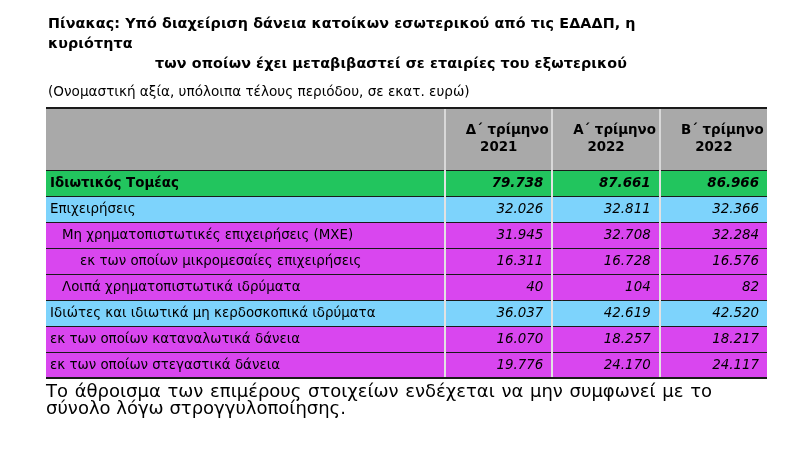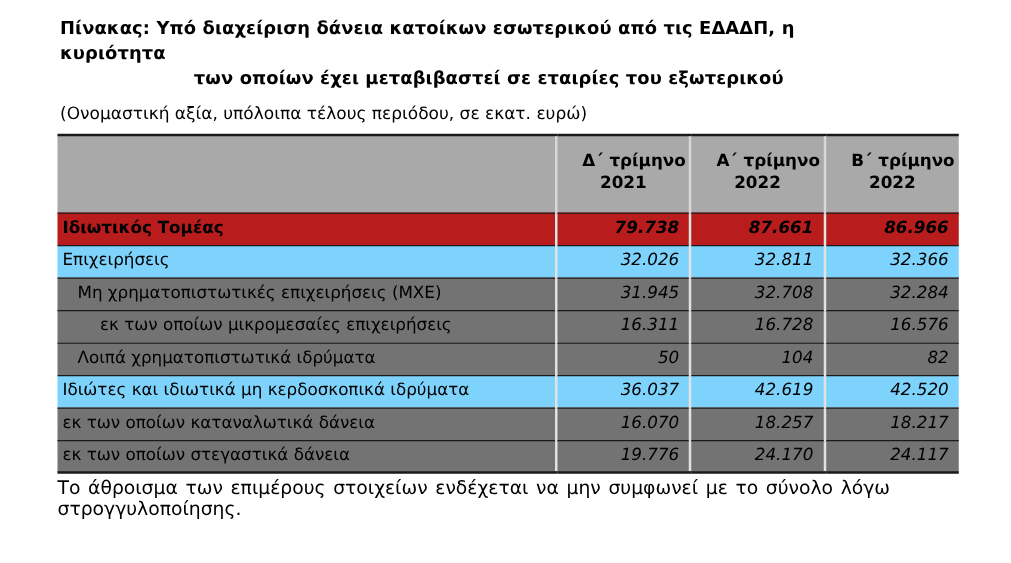--- a/index.html
+++ b/index.html
@@ -102,30 +102,30 @@
     text-align: right;
     padding-right: 8px;
     border-left: 2px solid #e2e2e2;
     font-style: italic;
   }
 
   .ind1 { padding-left: 16px !important; }
   .ind2 { padding-left: 34px !important; }
 
   
-  tr.sh-dark  td { background: #b91c1c; font-weight: bold; }
+  tr.sh-dark  td { background: #22c55e; font-weight: bold; }
   tr.sh-light td { background: #7dd3fc; }
-  tr.sh-none  td { background: #737373; }
+  tr.sh-none  td { background: #d946ef; }
 
   tr.last-row td { border-bottom: 2px solid #1a1a1a; }
 
   
   .footnote {
     padding: 3px 42px 0 46px;
-    font-size: 15px;
+    font-size: 18px;
     line-height: 17px;
     text-align: justify;
     text-justify: inter-word;
   }
   .footnote .fn-inner { display: block; }
 </style>
 </head>
 <body>
 
 <div class="page">
@@ -181,21 +181,21 @@
             <td class="num">32.284</td>
           </tr>
           <tr class="r sh-none">
             <td class="lab ind2">εκ των οποίων μικρομεσαίες επιχειρήσεις</td>
             <td class="num">16.311</td>
             <td class="num">16.728</td>
             <td class="num">16.576</td>
           </tr>
           <tr class="r sh-none">
             <td class="lab ind1">Λοιπά χρηματοπιστωτικά ιδρύματα</td>
-            <td class="num">50</td>
+            <td class="num">40</td>
             <td class="num">104</td>
             <td class="num">82</td>
           </tr>
           <tr class="r sh-light">
             <td class="lab">Ιδιώτες και ιδιωτικά μη κερδοσκοπικά ιδρύματα</td>
             <td class="num">36.037</td>
             <td class="num">42.619</td>
             <td class="num">42.520</td>
           </tr>
           <tr class="r sh-none">

